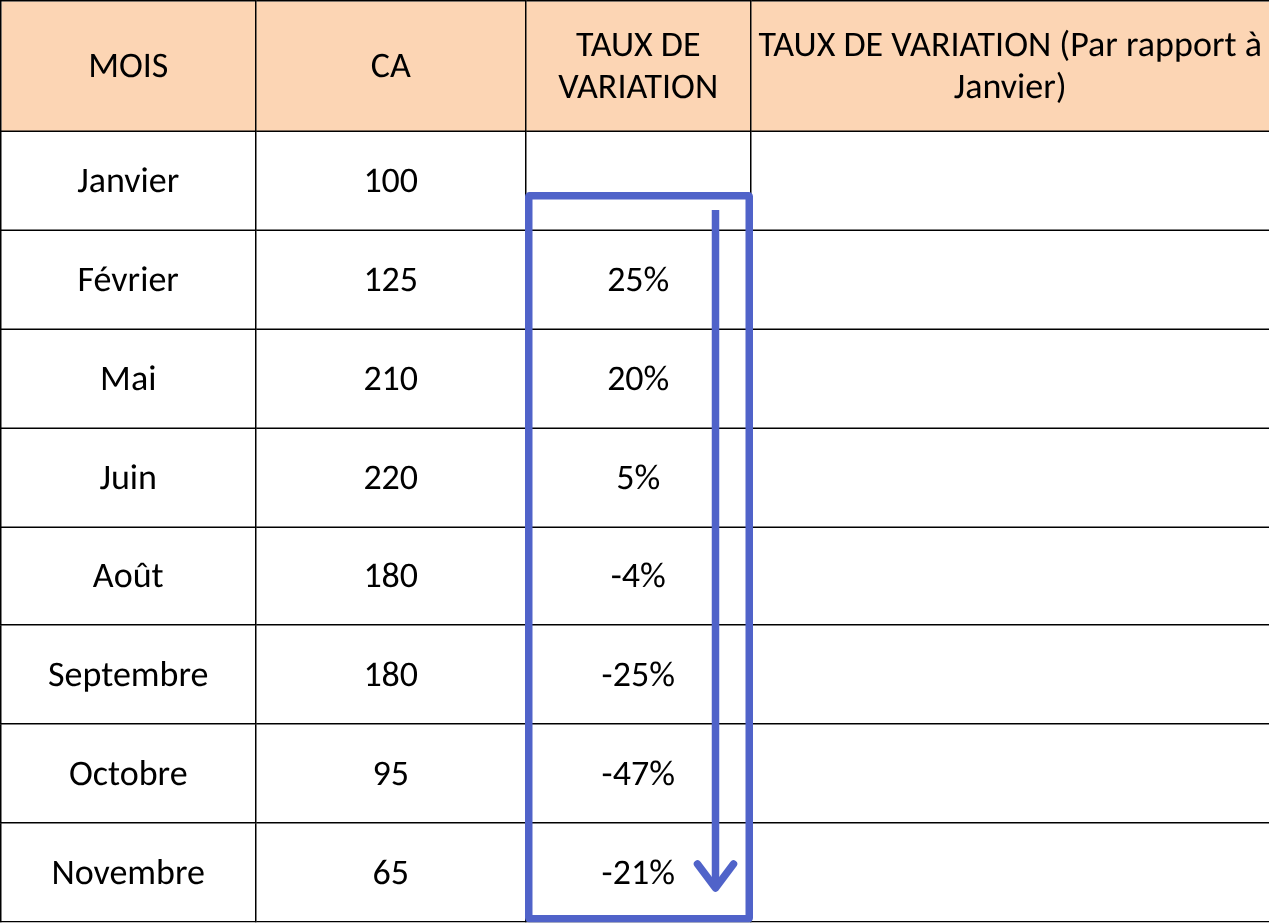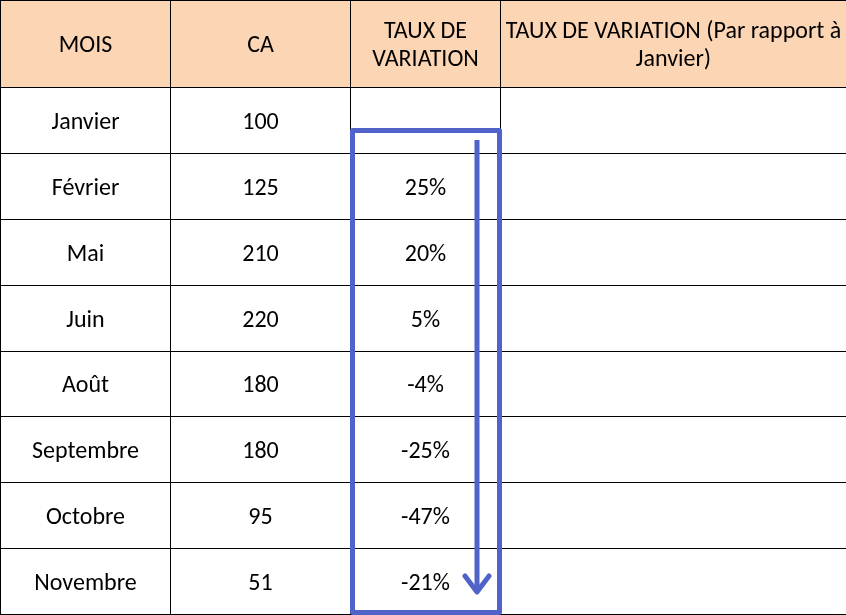--- a/index.html
+++ b/index.html
@@ -118,21 +118,21 @@
       <td></td>
     </tr>
     <tr>
       <td>Octobre</td>
       <td>95</td>
       <td>-47%</td>
       <td></td>
     </tr>
     <tr>
       <td>Novembre</td>
-      <td>51</td>
+      <td>65</td>
       <td>-21%</td>
       <td></td>
     </tr>
   </tbody>
 </table>
 
 <div class="hl-box" style="left:350px;top:128px;width:152px;height:487px;"></div>
 
 <svg class="arrow" style="left:462px;top:140px;width:30px;height:462px;" viewBox="0 0 30 462">
   <line x1="15" y1="0" x2="15" y2="448"></line>

